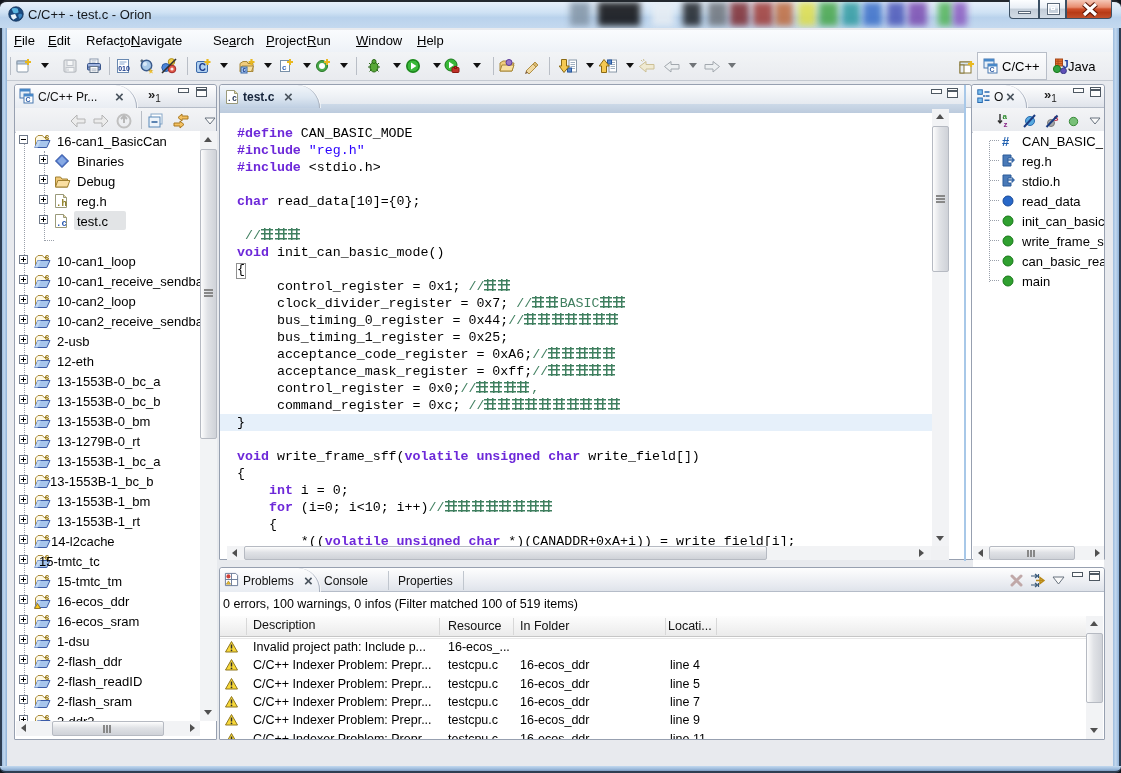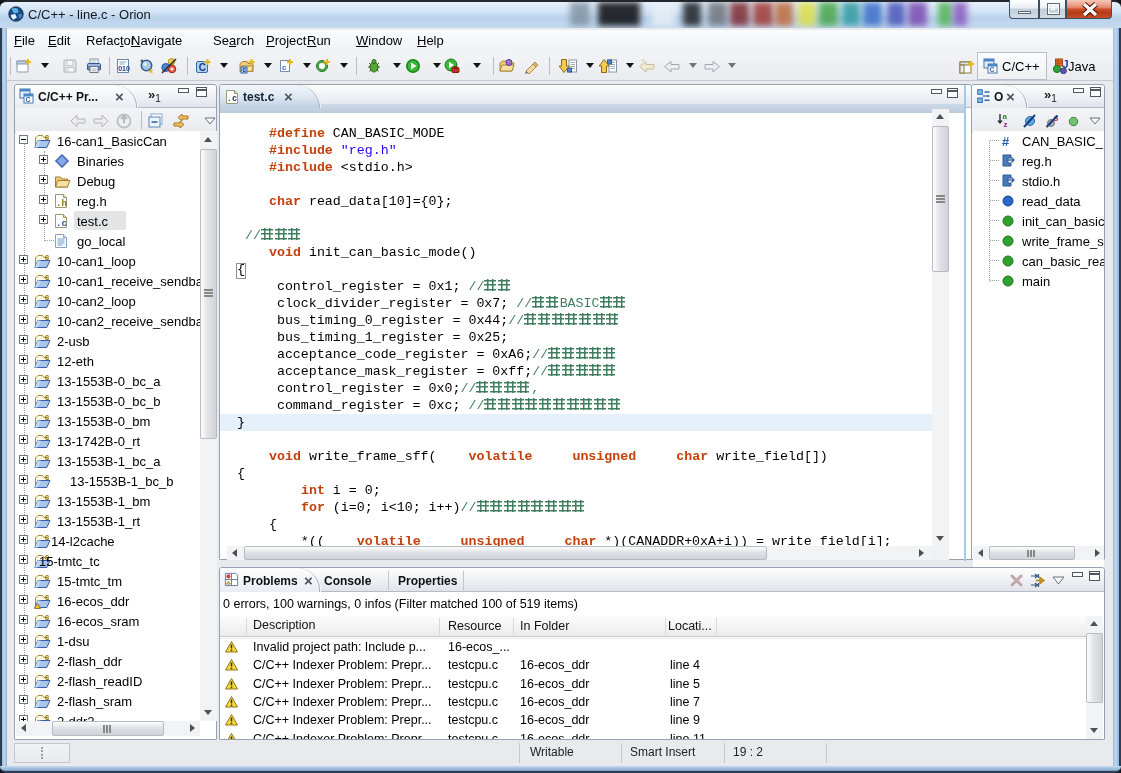--- a/index.html
+++ b/index.html
@@ -37,21 +37,21 @@
 .ticon { position:absolute; top:6px; width:16px; height:16px; }
 .tdrop { position:absolute; top:11px; width:0; height:0; border-left:4.5px solid transparent; border-right:4.5px solid transparent; border-top:5.5px solid #111; }
 
 .panel { background:#fff; border:1px solid #97a0b0; border-radius:3px 3px 1px 1px; }
 .tabbar { position:absolute; left:0; top:0; right:0; height:23px;
   background:linear-gradient(180deg,#fefefe,#e6e9ef 80%,#dfe3ea); border-bottom:1px solid #b5bcc8; border-radius:3px 3px 0 0; }
 .vtoolbar { position:absolute; left:0; top:23px; right:0; height:25px;
   background:linear-gradient(180deg,#f3f4f6,#e9ebef); border-bottom:1px solid #c8cdd5; }
 .vtab { position:absolute; left:0; top:0; height:23px; background:linear-gradient(180deg,#fdfdfe,#e9edf3);
   border-right:1px solid #a8b0be; border-radius:3px 22px 0 0; box-shadow:1px 0 0 rgba(255,255,255,.7); }
-.tabtext { font-size:12px; color:#111;font-weight:bold; }
+.tabtext { font-size:12px; color:#111; }
 .closex { color:#4a545e; font-size:15px; font-weight:bold; line-height:13px; }
 .chev { position:absolute; font-weight:bold; font-size:13px; color:#222; } .chev span { position:relative; top:3px; font-size:10px; font-weight:normal; }
 .mmin { position:absolute; width:11px; height:5px; border:1.5px solid #4e5862; background:#fdfdfd; }
 .mmax { position:absolute; width:11px; height:10px; border:1.5px solid #4e5862; background:#fdfdfd; }
 .mmax:before { content:""; position:absolute; left:0; right:0; top:1px; height:1.5px; background:#4e5862; }
 .prow { left:0; width:866px; height:18px; color:#000; }
 .prow span { top:2px; white-space:nowrap; }
 .hdiv { position:absolute; top:2px; width:1px; height:17px; background:#d8d8d8; }
 
 .sbv { background:#f2f3f5; }
@@ -62,21 +62,21 @@
 
 .tree { font-size:13px; color:#000; }
 .trow { position:absolute; left:0; height:20px; white-space:nowrap; }
 .pm { position:absolute; width:9px; height:9px; border:1px solid #6e7888; background:#fff; }
 .pm:before, .pm.minus:before { content:""; position:absolute; left:1px; top:3px; width:5px; height:1px; background:#000; }
 .pm.plus:after { content:""; position:absolute; left:3px; top:1px; width:1px; height:5px; background:#000; }
 .tlabel { position:absolute; top:3px; font-size:13px; }
 .ic { position:absolute; top:2px; }
 
 #code { font-family:"Liberation Mono", monospace; font-size:13.3px; line-height:17px; color:#000; white-space:pre; }
-.kw { color:#c2410c; font-weight:bold;margin-left:32px; }
+.kw { color:#6d28d9; font-weight:bold; }
 .cm { color:#3f7f5f; }
 .st { color:#2a00ff; }
 .cj { display:inline-block; width:13.7px; height:12px; position:relative; top:1px;
   background:
    linear-gradient(#3f7f5f,#3f7f5f) 0 1px/12px 1.5px no-repeat,
    linear-gradient(#3f7f5f,#3f7f5f) 0 5px/12px 1.5px no-repeat,
    linear-gradient(#3f7f5f,#3f7f5f) 0 10px/12px 1.5px no-repeat,
    linear-gradient(#3f7f5f,#3f7f5f) 3px 0/1.5px 12px no-repeat,
    linear-gradient(#3f7f5f,#3f7f5f) 8px 0/1.5px 12px no-repeat; }
 </style>
@@ -99,21 +99,21 @@
   <div class="blob" style="left:908px;width:19px;background:#7a4ab0"></div>
   <div class="blob" style="left:938px;width:14px;background:#52b456"></div>
   <div class="blob" style="left:953px;width:14px;background:#8a5ac0"></div>
 </div>
 <svg class="abs" style="left:8px;top:6px" width="16" height="16" viewBox="0 0 18 18">
   <circle cx="9" cy="9" r="8.2" fill="#1a4a80" stroke="#0e2c50" stroke-width="0.8"></circle>
     <path d="M4 3 Q8 1.5 11 3 L12 7 Q9 9 6 7.5 Z" fill="#5ab4e0"></path>
     <path d="M3 10 L8 9 L10 13 L6 15.5 Q3.5 13.5 3 10 Z" fill="#e8f2fa"></path>
     <path d="M12 9 Q15 8 16 10 Q15.5 13 13 14.5 L11.5 11 Z" fill="#3a84c0"></path>
 </svg>
-<div class="abs" id="ttext">C/C++ - line.c - Orion</div>
+<div class="abs" id="ttext">C/C++ - test.c - Orion</div>
 <div class="abs" id="caps">
   <div class="cap" id="cap-min">
       <div style="position:absolute;left:8px;top:11px;width:13px;height:3px;background:#fff;border:1px solid #5a6878"></div>
     </div>
   <div class="cap" id="cap-max">
       <div style="position:absolute;left:8px;top:4px;width:11px;height:10px;border:1.5px solid #fff;outline:1px solid #5a6878;background:transparent">
         <div style="position:absolute;left:2px;top:2px;width:4px;height:3px;border:1.5px solid #fff"></div>
       </div>
     </div>
   <div class="cap close" id="cap-close"><svg width="46" height="19" viewBox="0 0 46 19">
@@ -431,28 +431,20 @@
       <div class="trow" style="top:80px;width:184px">
           <span class="pm plus" style="left:23px;top:4px"></span>
           <span style="position:absolute;left:58px;top:0px;width:52px;height:19px;background:#e2e4e6;border-radius:2px"></span>
           <svg class="ic" style="left:38px" width="14" height="16" viewBox="0 0 14 16">
             <path d="M1.5 1.5 h8 l3 3 v10 h-11 z" fill="#fff" stroke="#9a9a7a"></path>
             <path d="M9.5 1.5 v3 h3" fill="#e8d8a0" stroke="#9a9a7a"></path>
             <text x="2" y="12.5" font-size="9" font-weight="bold" fill="#2858b0" font-family="Liberation Mono">.c</text>
           </svg>
           <span class="tlabel" style="left:61px">test.c</span>
         </div>
-      <div class="trow" style="top:100px;width:184px">
-          <svg class="ic" style="left:38px" width="14" height="16" viewBox="0 0 14 16">
-            <path d="M1.5 1.5 h8 l3 3 v10 h-11 z" fill="#fff" stroke="#8aa0c0"></path>
-            <path d="M9.5 1.5 v3 h3" fill="#d8e4f2" stroke="#8aa0c0"></path>
-            <path d="M3.5 6h7M3.5 8h7M3.5 10h7M3.5 12h5" stroke="#6a9ad0" stroke-width="1.1"></path>
-          </svg>
-          <span class="tlabel" style="left:61px">go_local</span>
-        </div>
       <div class="trow" style="top:120px;width:184px">
           <span class="pm plus" style="left:3px;top:4px"></span>
           <svg class="ic" style="left:18px" width="18" height="16" viewBox="0 0 18 16">
             <path d="M1.5 13.5 V5 l2.5-2.5 h4.5 l1.5 2 H14 v4" fill="#fdf8e4" stroke="#ab8c3c"></path>
             <path d="M0.8 14.5 L3.8 7.5 H16 L12.8 14.5 z" fill="#a8c6ec" stroke="#3c5ca8"></path>
             <path d="M0.8 14.5 L3.8 7.5 h3 L3.6 14.5 z" fill="#c3d9f2" stroke="none"></path>
             <text x="10.5" y="6.5" font-size="8.5" font-weight="bold" fill="#9a7a18" font-family="Liberation Mono">c</text>
           </svg>
           <span class="tlabel" style="left:41px">10-can1_loop</span>
         </div>
@@ -537,41 +529,41 @@
           <span class="tlabel" style="left:41px">13-1553B-0_bm</span>
         </div>
       <div class="trow" style="top:300px;width:184px">
           <span class="pm plus" style="left:3px;top:4px"></span>
           <svg class="ic" style="left:18px" width="18" height="16" viewBox="0 0 18 16">
             <path d="M1.5 13.5 V5 l2.5-2.5 h4.5 l1.5 2 H14 v4" fill="#fdf8e4" stroke="#ab8c3c"></path>
             <path d="M0.8 14.5 L3.8 7.5 H16 L12.8 14.5 z" fill="#a8c6ec" stroke="#3c5ca8"></path>
             <path d="M0.8 14.5 L3.8 7.5 h3 L3.6 14.5 z" fill="#c3d9f2" stroke="none"></path>
             <text x="10.5" y="6.5" font-size="8.5" font-weight="bold" fill="#9a7a18" font-family="Liberation Mono">c</text>
           </svg>
-          <span class="tlabel" style="left:41px">13-1742B-0_rt</span>
+          <span class="tlabel" style="left:41px">13-1279B-0_rt</span>
         </div>
       <div class="trow" style="top:320px;width:184px">
           <span class="pm plus" style="left:3px;top:4px"></span>
           <svg class="ic" style="left:18px" width="18" height="16" viewBox="0 0 18 16">
             <path d="M1.5 13.5 V5 l2.5-2.5 h4.5 l1.5 2 H14 v4" fill="#fdf8e4" stroke="#ab8c3c"></path>
             <path d="M0.8 14.5 L3.8 7.5 H16 L12.8 14.5 z" fill="#a8c6ec" stroke="#3c5ca8"></path>
             <path d="M0.8 14.5 L3.8 7.5 h3 L3.6 14.5 z" fill="#c3d9f2" stroke="none"></path>
             <text x="10.5" y="6.5" font-size="8.5" font-weight="bold" fill="#9a7a18" font-family="Liberation Mono">c</text>
           </svg>
           <span class="tlabel" style="left:41px">13-1553B-1_bc_a</span>
         </div>
       <div class="trow" style="top:340px;width:184px">
           <span class="pm plus" style="left:3px;top:4px"></span>
           <svg class="ic" style="left:18px" width="18" height="16" viewBox="0 0 18 16">
             <path d="M1.5 13.5 V5 l2.5-2.5 h4.5 l1.5 2 H14 v4" fill="#fdf8e4" stroke="#ab8c3c"></path>
             <path d="M0.8 14.5 L3.8 7.5 H16 L12.8 14.5 z" fill="#a8c6ec" stroke="#3c5ca8"></path>
             <path d="M0.8 14.5 L3.8 7.5 h3 L3.6 14.5 z" fill="#c3d9f2" stroke="none"></path>
             <text x="10.5" y="6.5" font-size="8.5" font-weight="bold" fill="#9a7a18" font-family="Liberation Mono">c</text>
           </svg>
-          <span class="tlabel" style="left:54px">13-1553B-1_bc_b</span>
+          <span class="tlabel" style="left:34px">13-1553B-1_bc_b</span>
         </div>
       <div class="trow" style="top:360px;width:184px">
           <span class="pm plus" style="left:3px;top:4px"></span>
           <svg class="ic" style="left:18px" width="18" height="16" viewBox="0 0 18 16">
             <path d="M1.5 13.5 V5 l2.5-2.5 h4.5 l1.5 2 H14 v4" fill="#fdf8e4" stroke="#ab8c3c"></path>
             <path d="M0.8 14.5 L3.8 7.5 H16 L12.8 14.5 z" fill="#a8c6ec" stroke="#3c5ca8"></path>
             <path d="M0.8 14.5 L3.8 7.5 h3 L3.6 14.5 z" fill="#c3d9f2" stroke="none"></path>
             <text x="10.5" y="6.5" font-size="8.5" font-weight="bold" fill="#9a7a18" font-family="Liberation Mono">c</text>
           </svg>
           <span class="tlabel" style="left:41px">13-1553B-1_bm</span>
@@ -930,25 +922,13 @@
     </div>
     <div class="abs sbv" style="left:866px;top:48px;width:17px;height:123px">
       <div class="sbbtn" style="left:0;top:0;width:17px;height:16px"></div>
       <div class="arr" style="left:4px;top:5px;border-left:4.5px solid transparent;border-right:4.5px solid transparent;border-bottom:5px solid #505050"></div>
       <div class="sbthumb" style="position:absolute;left:0;top:17px;width:17px;height:70px"></div>
       <div class="sbbtn" style="left:0;top:107px;width:17px;height:16px"></div>
       <div class="arr" style="left:4px;top:112px;border-left:4.5px solid transparent;border-right:4.5px solid transparent;border-top:5px solid #505050"></div>
     </div>
   </div>
 
-  <div class="abs" id="statusbar" style="left:0;top:713px;width:1106px;height:24px;font-size:12px;color:#222">
-    <div class="abs" style="left:7px;top:2px;width:56px;height:20px;border:1px solid #c2c6cd;background:linear-gradient(180deg,#f2f3f5,#e8eaed)">
-        <div style="position:absolute;left:26px;top:3px;width:2px;height:12px;border-left:2px dotted #9aa0a8"></div>
-      </div>
-    <div class="abs" style="left:512px;top:2px;width:1px;height:20px;background:#c5c9d0"></div>
-    <span class="abs" style="left:523px;top:4px">Writable</span>
-    <div class="abs" style="left:614px;top:2px;width:1px;height:20px;background:#c5c9d0"></div>
-    <span class="abs" style="left:623px;top:4px">Smart Insert</span>
-    <div class="abs" style="left:717px;top:2px;width:1px;height:20px;background:#c5c9d0"></div>
-    <span class="abs" style="left:726px;top:4px">19 : 2</span>
-    <div class="abs" style="left:819px;top:2px;width:1px;height:20px;background:#c5c9d0"></div>
-  </div>
 </div>
 
 </body></html>

